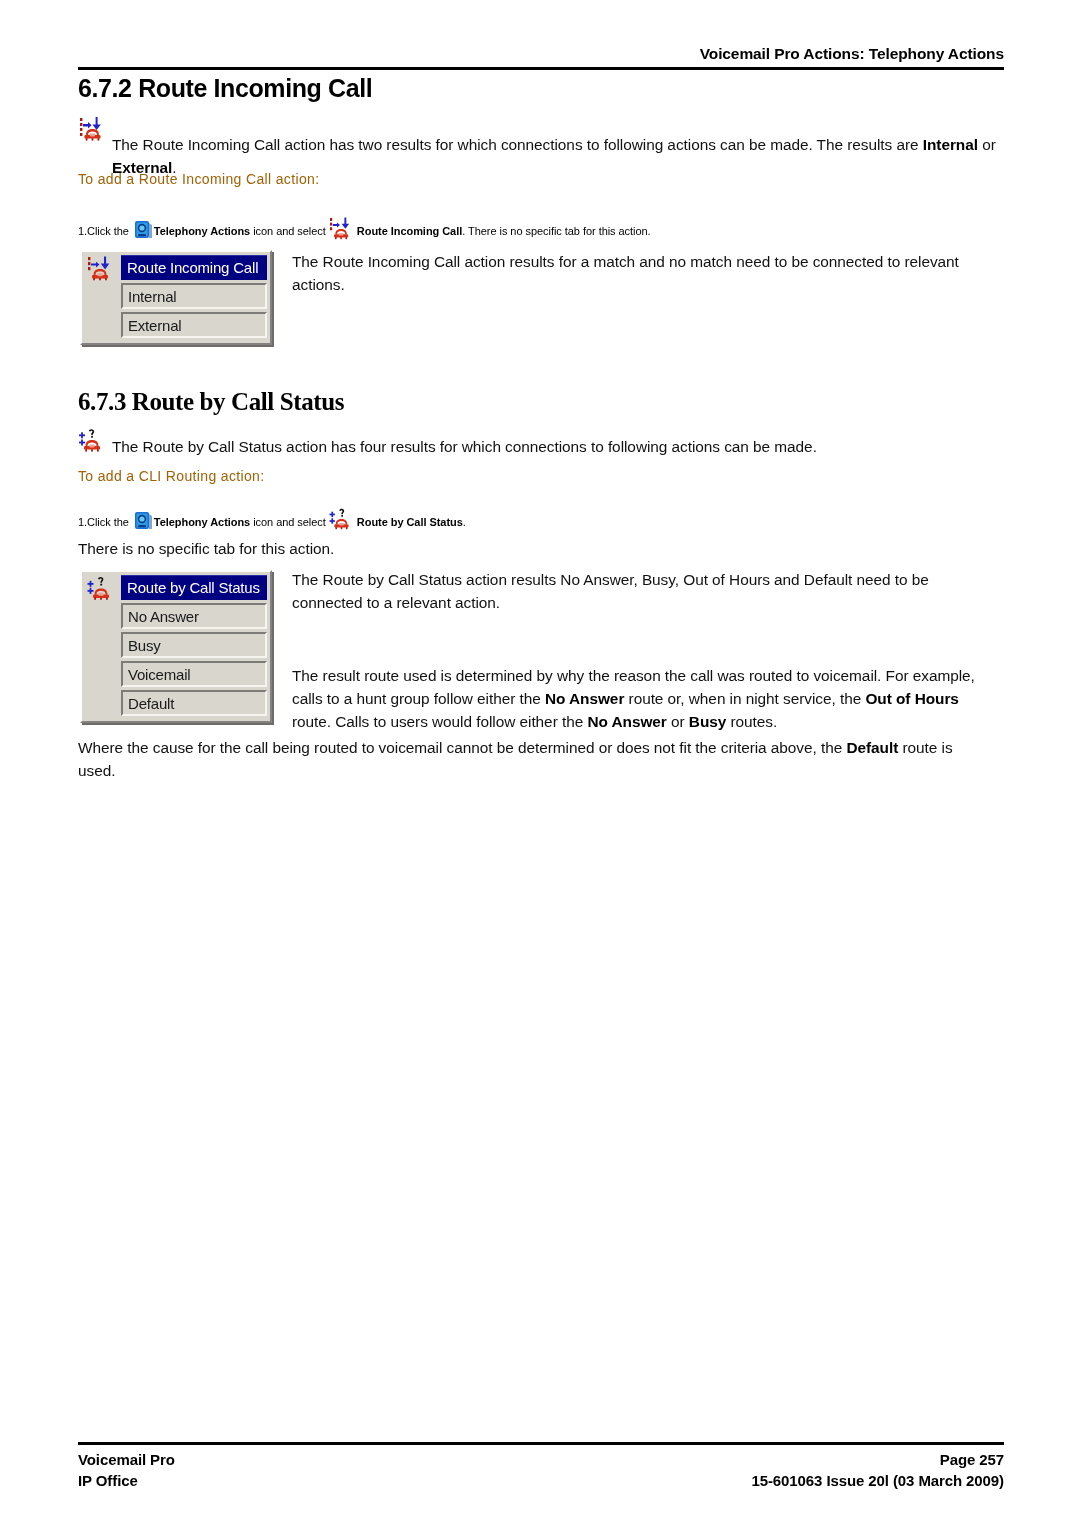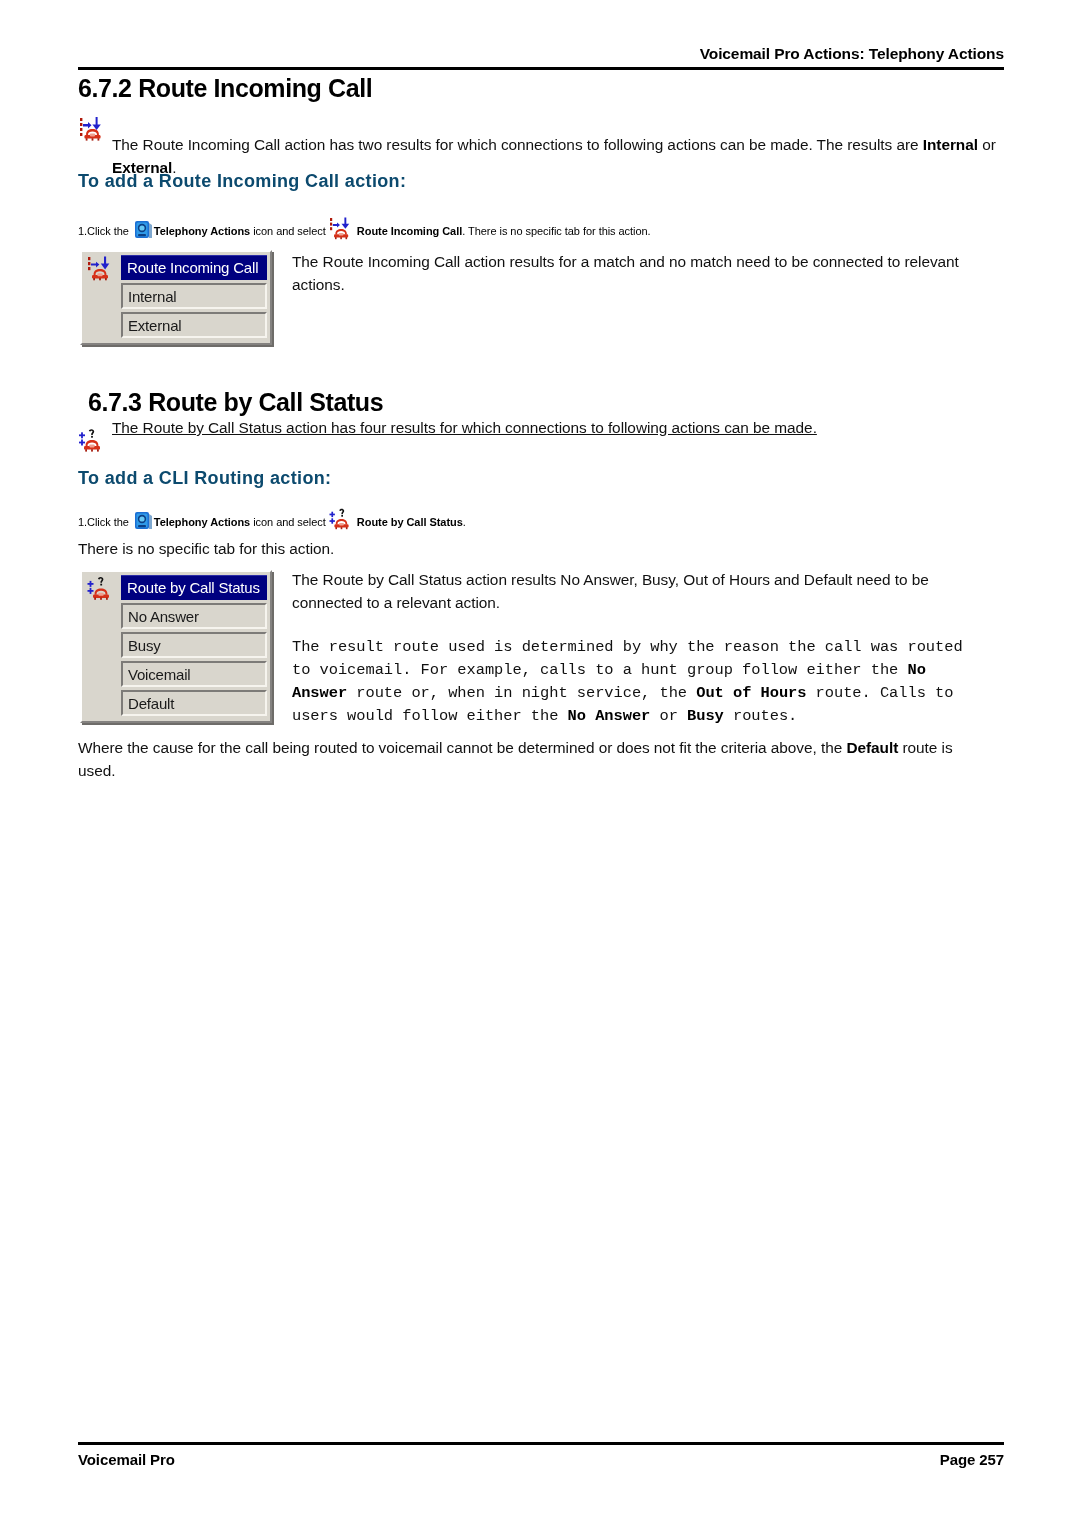--- a/index.html
+++ b/index.html
@@ -50,38 +50,38 @@
   h2.section-heading {
     position: absolute;
     margin: 0;
     font-size: 25px;
     font-weight: bold;
     letter-spacing: -0.4px;
     color: #000;
     white-space: nowrap;
   }
   #h-672 { left: 78px; top: 74px; }
-  #h-673 { left: 88px; top: 388px; }
+  #h-673 { left: 78px; top: 388px; font-family: Liberation Serif, serif; }
 
   
   .body-text {
     position: absolute;
     font-size: 15.4px;
     line-height: 23px;
     color: #111;
     letter-spacing: -0.05px;
   }
   .body-text b { font-weight: bold; color: #000; }
 
   .subhead {
     position: absolute;
-    font-size: 18px;
-    font-weight: bold;
+    font-size: 14px;
+    font-weight: normal;
     letter-spacing: 0.35px;
-    color: #0c4a6e;
+    color: #a16207;
     white-space: nowrap;
   }
 
   .step {
     position: absolute;
     font-size: 11px;
     line-height: 23px;
     letter-spacing: -0.05px;
     white-space: nowrap;
   }
@@ -312,21 +312,21 @@
         <path d="M1.6 5.2 C1.6 1.9 4.4 0 8 0 C11.6 0 14.4 1.9 14.4 5.2 L14.4 6.4 L12.4 6.4 L12.4 5 C12.4 3.4 10.5 2.4 8 2.4 C5.5 2.4 3.6 3.4 3.6 5 L3.6 6.4 L1.6 6.4 Z" fill="#d63018"></path>
         <rect x="0" y="6" width="16" height="3.6" rx="1.2" fill="#d63018"></rect>
         <rect x="5.4" y="4.4" width="5.2" height="3" rx="0.8" fill="#f0a090"></rect>
         <rect x="1.2" y="9.2" width="1.8" height="2.4" fill="#a81f10"></rect>
         <rect x="7.1" y="9.2" width="1.8" height="2.4" fill="#a81f10"></rect>
         <rect x="13" y="9.2" width="1.8" height="2.4" fill="#a81f10"></rect>
       </g>
     </svg>
   </span>
 
-  <div class="body-text" style="left:112px; top:416px; width:892px;text-decoration:underline;">The Route by Call Status action has four results for which connections to following actions can be made.</div>
+  <div class="body-text" style="left:112px; top:435px; width:892px;">The Route by Call Status action has four results for which connections to following actions can be made.</div>
 
   <div class="subhead" style="left:78px; top:468px;">To add a CLI Routing action:</div>
 
   <div class="step" style="left:78px; top:508px;">
     <span class="num">1.</span><span>Click the </span><span class="icon-inline ico-telephony"><svg viewBox="0 0 22 22" width="22" height="22" aria-hidden="true">
           <rect x="3" y="2" width="14" height="17" rx="2" fill="#1b6fd4"></rect>
           <rect x="4.5" y="3.5" width="11" height="14" rx="1.6" fill="#2f9ae8"></rect>
           <circle cx="10" cy="9" r="4.2" fill="#0b3f85"></circle>
           <circle cx="10" cy="9" r="2.6" fill="#66c8f5"></circle>
           <rect x="6" y="15" width="8" height="2.2" rx="1" fill="#0b3f85"></rect>
@@ -380,29 +380,33 @@
       <div class="widget-title">Route by Call Status</div>
       <div class="widget-item">No Answer</div>
       <div class="widget-item">Busy</div>
       <div class="widget-item">Voicemail</div>
       <div class="widget-item">Default</div>
     </div>
   </div>
 
   <div class="body-text" style="left:292px; top:568px; width:682px;">The Route by Call Status action results No Answer, Busy, Out of Hours and Default need to be connected to a relevant action.</div>
 
-  <div class="body-text" style="left:292px; top:636px; width:692px;font-family:Liberation Mono, monospace;">
+  <div class="body-text" style="left:292px; top:664px; width:692px;">
     <span>The result route used is determined by why the reason the call was routed to voicemail. For example, calls to a hunt group follow either the </span><b>No Answer</b><span> route or, when in night service, the </span><b>Out of Hours</b><span> route. Calls to users would follow either the </span><b>No Answer</b><span> or </span><b>Busy</b><span> routes.</span>
   </div>
 
   <div class="body-text" style="left:78px; top:736px; width:900px;">
     <span>Where the cause for the call being routed to voicemail cannot be determined or does not fit the criteria above, the </span><b>Default</b><span> route is used.</span>
   </div>
 
   <div class="page-footer">
     <div class="footer-rule"></div>
     <div class="footer-row">
       <span>Voicemail Pro</span>
       <span>Page 257</span>
     </div>
+    <div class="footer-row">
+      <span>IP Office</span>
+      <span>15-601063 Issue 20l (03 March 2009)</span>
+    </div>
   </div>
 
 </div>
 
 </body></html>

